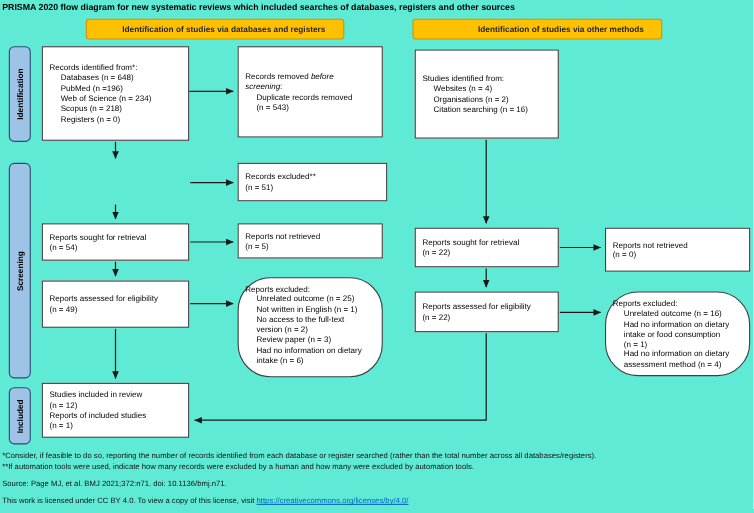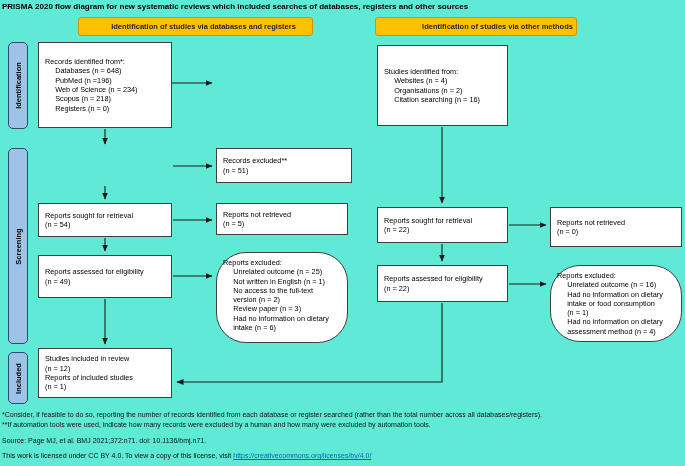--- a/index.html
+++ b/index.html
@@ -30,21 +30,21 @@
   a.lic{color:#0563C1;text-decoration:underline;cursor:pointer;}
 </style>
 </head>
 <body>
 
 <div class="canvas">
 
   <div class="title" data-bind="title">PRISMA 2020 flow diagram for new systematic reviews which included searches of databases, registers and other sources</div>
 
   <div class="colhead" style="left:78px;top:17px;width:235px;padding-left:16px;" data-bind="column_headers.databases">Identification of studies via databases and registers</div>
-  <div class="colhead" style="left:375px;top:17px;width:202px;padding-left:43px;" data-bind="column_headers.other">Identification of studies via other methods</div>
+  <div class="colhead" style="left:375px;top:17px;width:227px;padding-left:43px;" data-bind="column_headers.other">Identification of studies via other methods</div>
 
   <div class="stage" style="top:42px;height:87px;">
       <span data-bind="stage_labels.identification">Identification</span>
     </div>
   <div class="stage" style="top:148px;height:196px;">
       <span data-bind="stage_labels.screening">Screening</span>
     </div>
   <div class="stage" style="top:352px;height:52px;">
       <span data-bind="stage_labels.included">Included</span>
     </div>
@@ -78,20 +78,25 @@
   <div class="box" style="left:38px;top:203px;width:134px;height:34px;">
     <div data-bind-lines="boxes.db_sought.lines"><div class="bl">Reports sought for retrieval</div><div class="bl">(n = 54)</div></div>
   </div>
   <div class="box" style="left:38px;top:255px;width:134px;height:43px;">
     <div data-bind-lines="boxes.db_assessed.lines"><div class="bl">Reports assessed for eligibility</div><div class="bl">(n = 49)</div></div>
   </div>
   <div class="box" style="left:38px;top:348px;width:134px;height:50px;">
     <div data-bind-lines="boxes.included.lines"><div class="bl">Studies included in review</div><div class="bl">(n = 12)</div><div class="bl">Reports of included studies</div><div class="bl">(n = 1)</div></div>
   </div>
 
+  <div class="box" style="left:216px;top:42px;width:132px;height:83px;">
+    <div class="bl"><span data-bind="boxes.db_removed.l1_normal">Records removed </span><em data-bind="boxes.db_removed.l1_italic">before</em></div>
+    <div class="bl"><em data-bind="boxes.db_removed.l2_italic">screening</em><span data-bind="boxes.db_removed.l2_normal">:</span></div>
+    <div data-bind-lines="boxes.db_removed.lines"><div class="bl">     Duplicate records removed</div><div class="bl">     (n = 543)</div></div>
+  </div>
   <div class="box" style="left:216px;top:148px;width:136px;height:35px;">
     <div data-bind-lines="boxes.screen_excluded.lines"><div class="bl">Records excluded**</div><div class="bl">(n = 51)</div></div>
   </div>
   <div class="box" style="left:216px;top:203px;width:132px;height:32px;">
     <div data-bind-lines="boxes.db_not_retrieved.lines"><div class="bl">Reports not retrieved</div><div class="bl">(n = 5)</div></div>
   </div>
   <div class="box top" style="left:216px;top:252px;width:132px;height:91px;">
     <div data-bind-lines="boxes.db_excluded.lines"><div class="bl">Reports excluded:</div><div class="bl">     Unrelated outcome (n = 25)</div><div class="bl">     Not written in English (n = 1)</div><div class="bl">     No access to the full-text</div><div class="bl">     version (n = 2)</div><div class="bl">     Review paper (n = 3)</div><div class="bl">     Had no information on dietary</div><div class="bl">     intake (n = 6)</div></div>
   </div>
 

